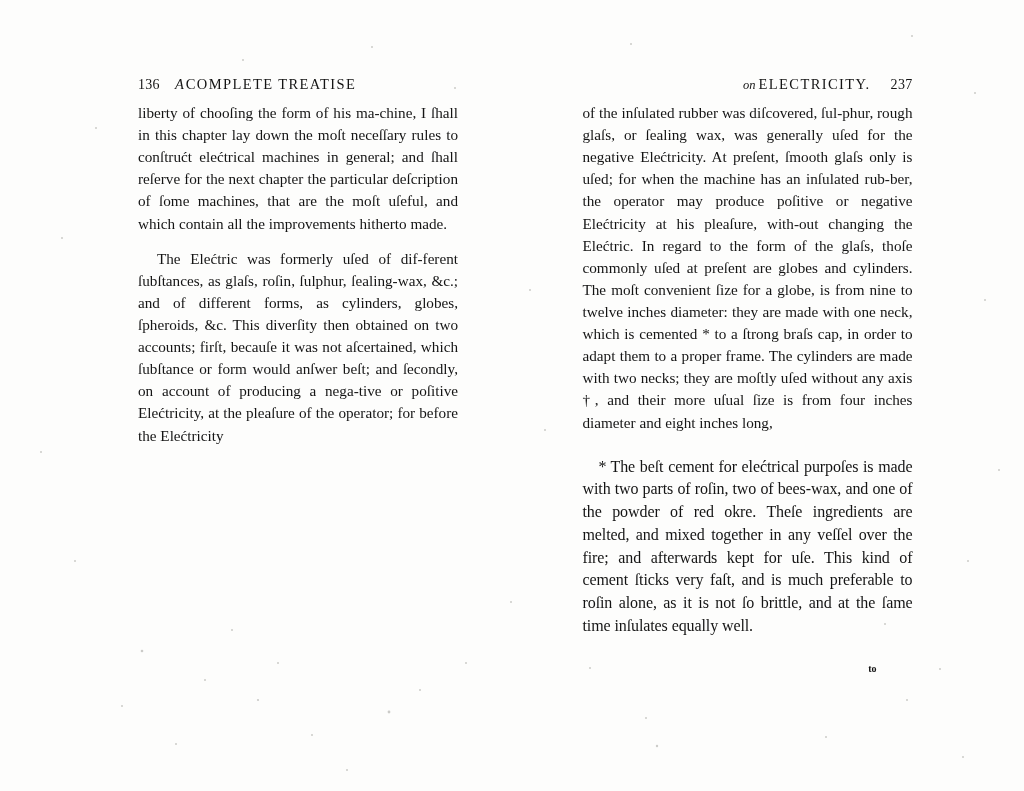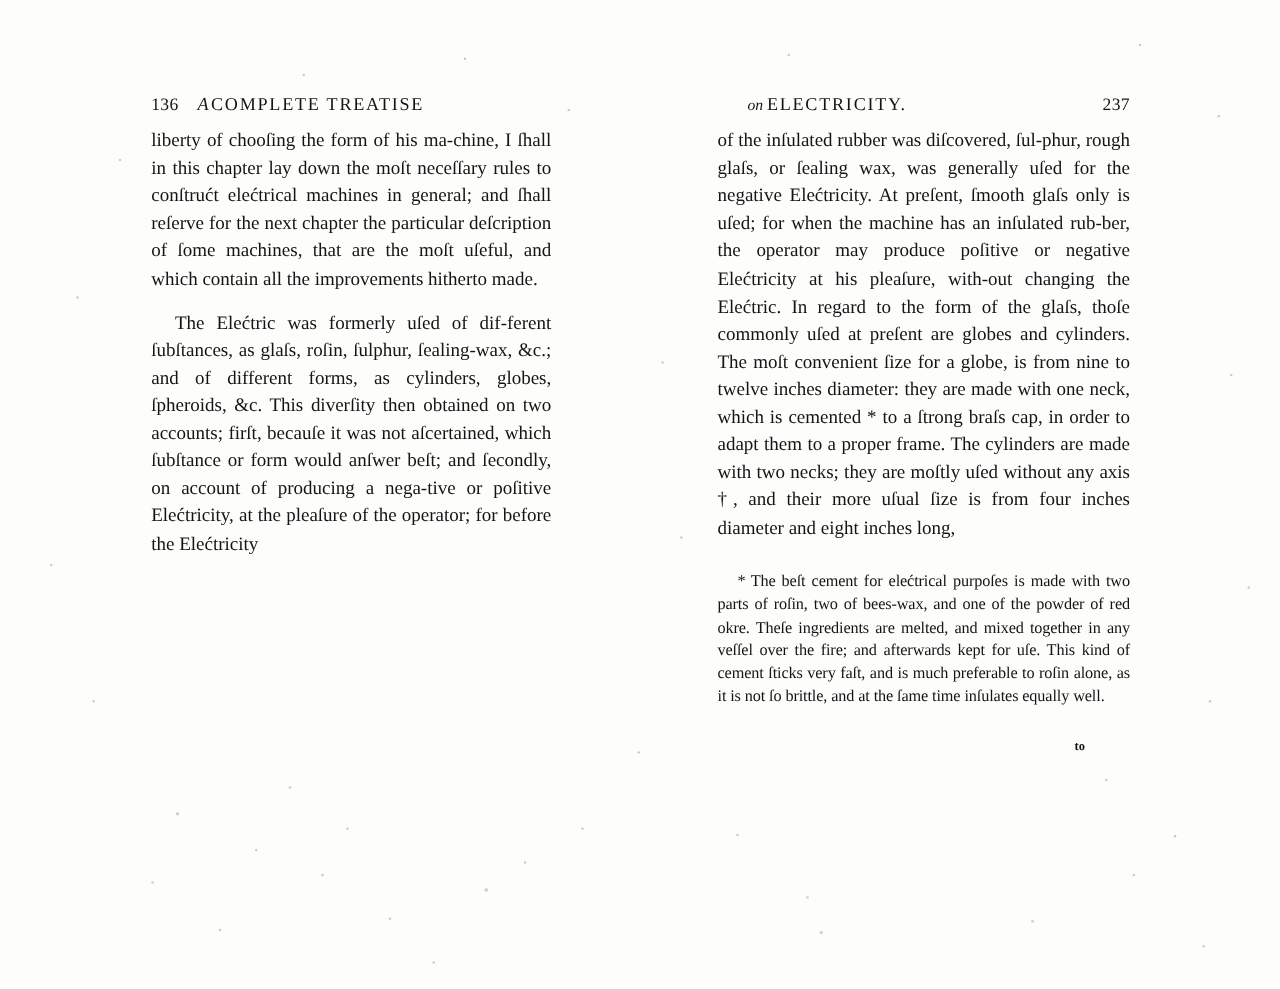--- a/index.html
+++ b/index.html
@@ -20,20 +20,21 @@
   #speckle {
     position: absolute;
     inset: 0;
     pointer-events: none;
     opacity: .5;
   }
   .spread {
     position: absolute;
     inset: 0;
     display: flex;
+    padding-left: 17px;
   }
   .leaf {
     position: relative;
     flex: 1 1 50%;
   }
   .leaf-inner {
     position: absolute;
   }
   
   .leaf-verso .leaf-inner {
@@ -72,21 +73,21 @@
     margin-right: 2px;
   }
   .head-title .lead-on {
     font-style: italic;
     font-variant: normal;
     letter-spacing: 0;
     font-size: 12.5px;
     margin-right: 3px;
   }
   .rh-verso .folio { margin-right: 15px; }
-  .rh-recto { justify-content: space-between; padding-left: 24px; }
+  .rh-recto { justify-content: flex-end; padding-left: 24px; }
   .rh-recto .folio { margin-left: 20px; }
 
   p.body {
     margin: 0 0 0 0;
     font-size: 15.2px;
     line-height: 1.455;
     text-align: justify;
     text-align-last: left;
     -webkit-hyphens: none;
     hyphens: none;
@@ -96,21 +97,21 @@
 
   .catchword {
     text-align: right;
     font-size: 15.2px;
     margin-top: 1px;
     padding-right: 2px;
   }
 
   .footnotes {
     margin-top: 22px;
-    font-size: 13px;
+    font-size: 16px;
     line-height: 1.42;
   }
   .footnotes p {
     margin: 0;
     text-align: justify;
     text-align-last: left;
   }
   .footnotes p + p { margin-top: 2px; }
   .fn-mark {
     margin-left: 16px;

